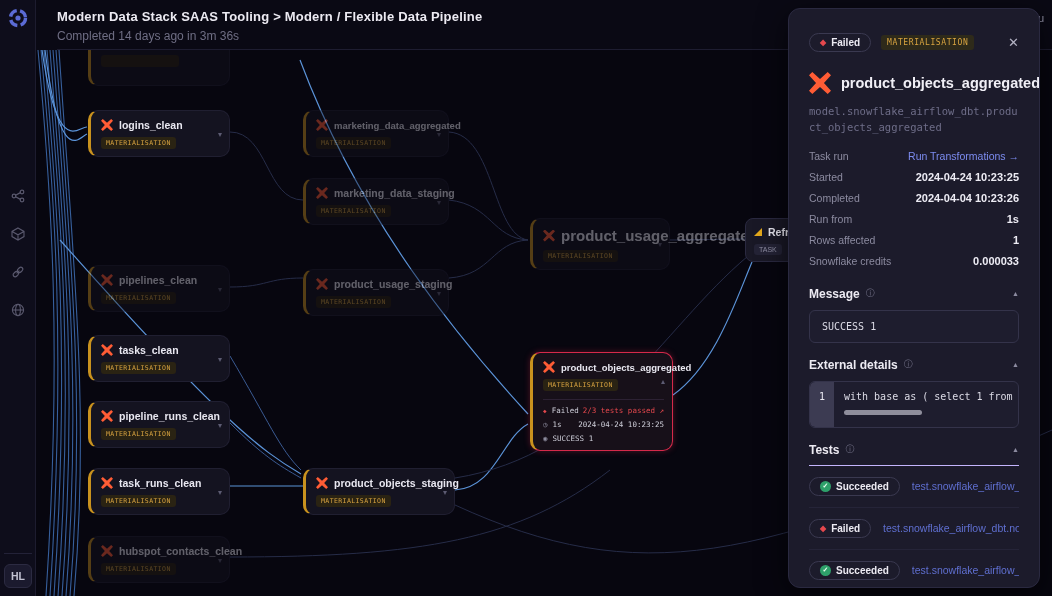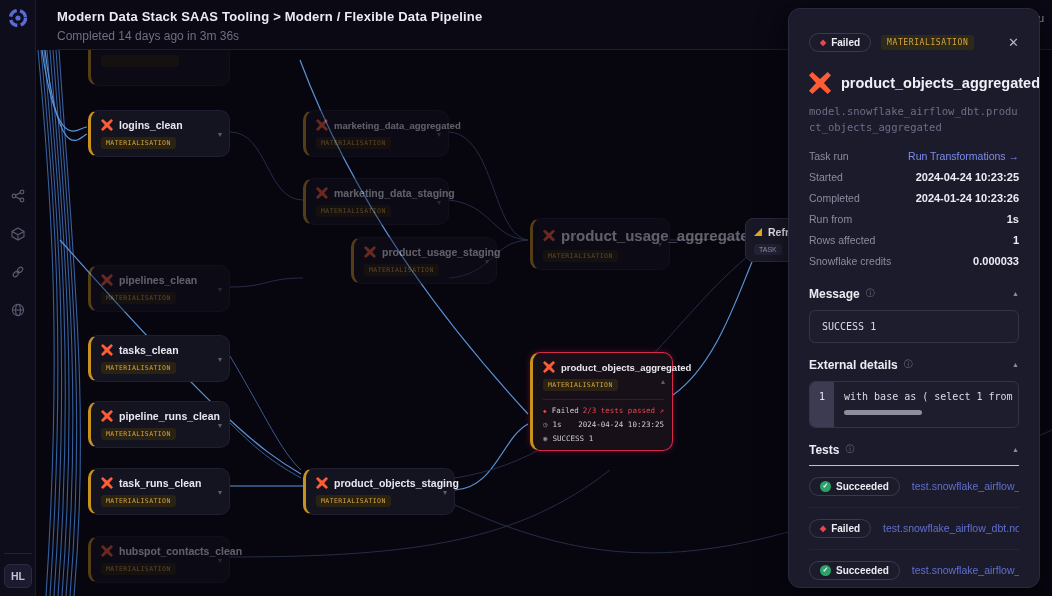--- a/index.html
+++ b/index.html
@@ -189,21 +189,21 @@
 
   <div class="node dim" style="left:88px; top:265px; width:142px;">
     <div class="n-head">
         <span class="dbt"></span>
       <span class="n-label">pipelines_clean</span>
       </div>
     <span class="badge">MATERIALISATION</span>
     <span class="chev">▾</span>
   </div>
 
-  <div class="node dim" style="left:303px; top:237px; width:146px;margin-left:48px;">
+  <div class="node dim" style="left:303px; top:269px; width:146px;">
     <div class="n-head">
         <span class="dbt"></span>
       <span class="n-label">product_usage_staging</span>
       </div>
     <span class="badge">MATERIALISATION</span>
     <span class="chev">▾</span>
   </div>
 
   <div class="node" style="left:88px; top:335px; width:142px;">
     <div class="n-head">
@@ -368,21 +368,21 @@
     <div class="d-row">
       <span class="d-label">Task run</span>
       <span class="d-val d-link">Run Transformations →</span>
     </div>
     <div class="d-row">
       <span class="d-label">Started</span>
       <span class="d-val">2024-04-24 10:23:25</span>
     </div>
     <div class="d-row">
       <span class="d-label">Completed</span>
-      <span class="d-val">2024-01-24 10:23:26</span>
+      <span class="d-val">2024-04-04 10:23:26</span>
     </div>
     <div class="d-row">
       <span class="d-label">Run from</span>
       <span class="d-val">1s</span>
     </div>
     <div class="d-row">
       <span class="d-label">Rows affected</span>
       <span class="d-val">1</span>
     </div>
     <div class="d-row">

